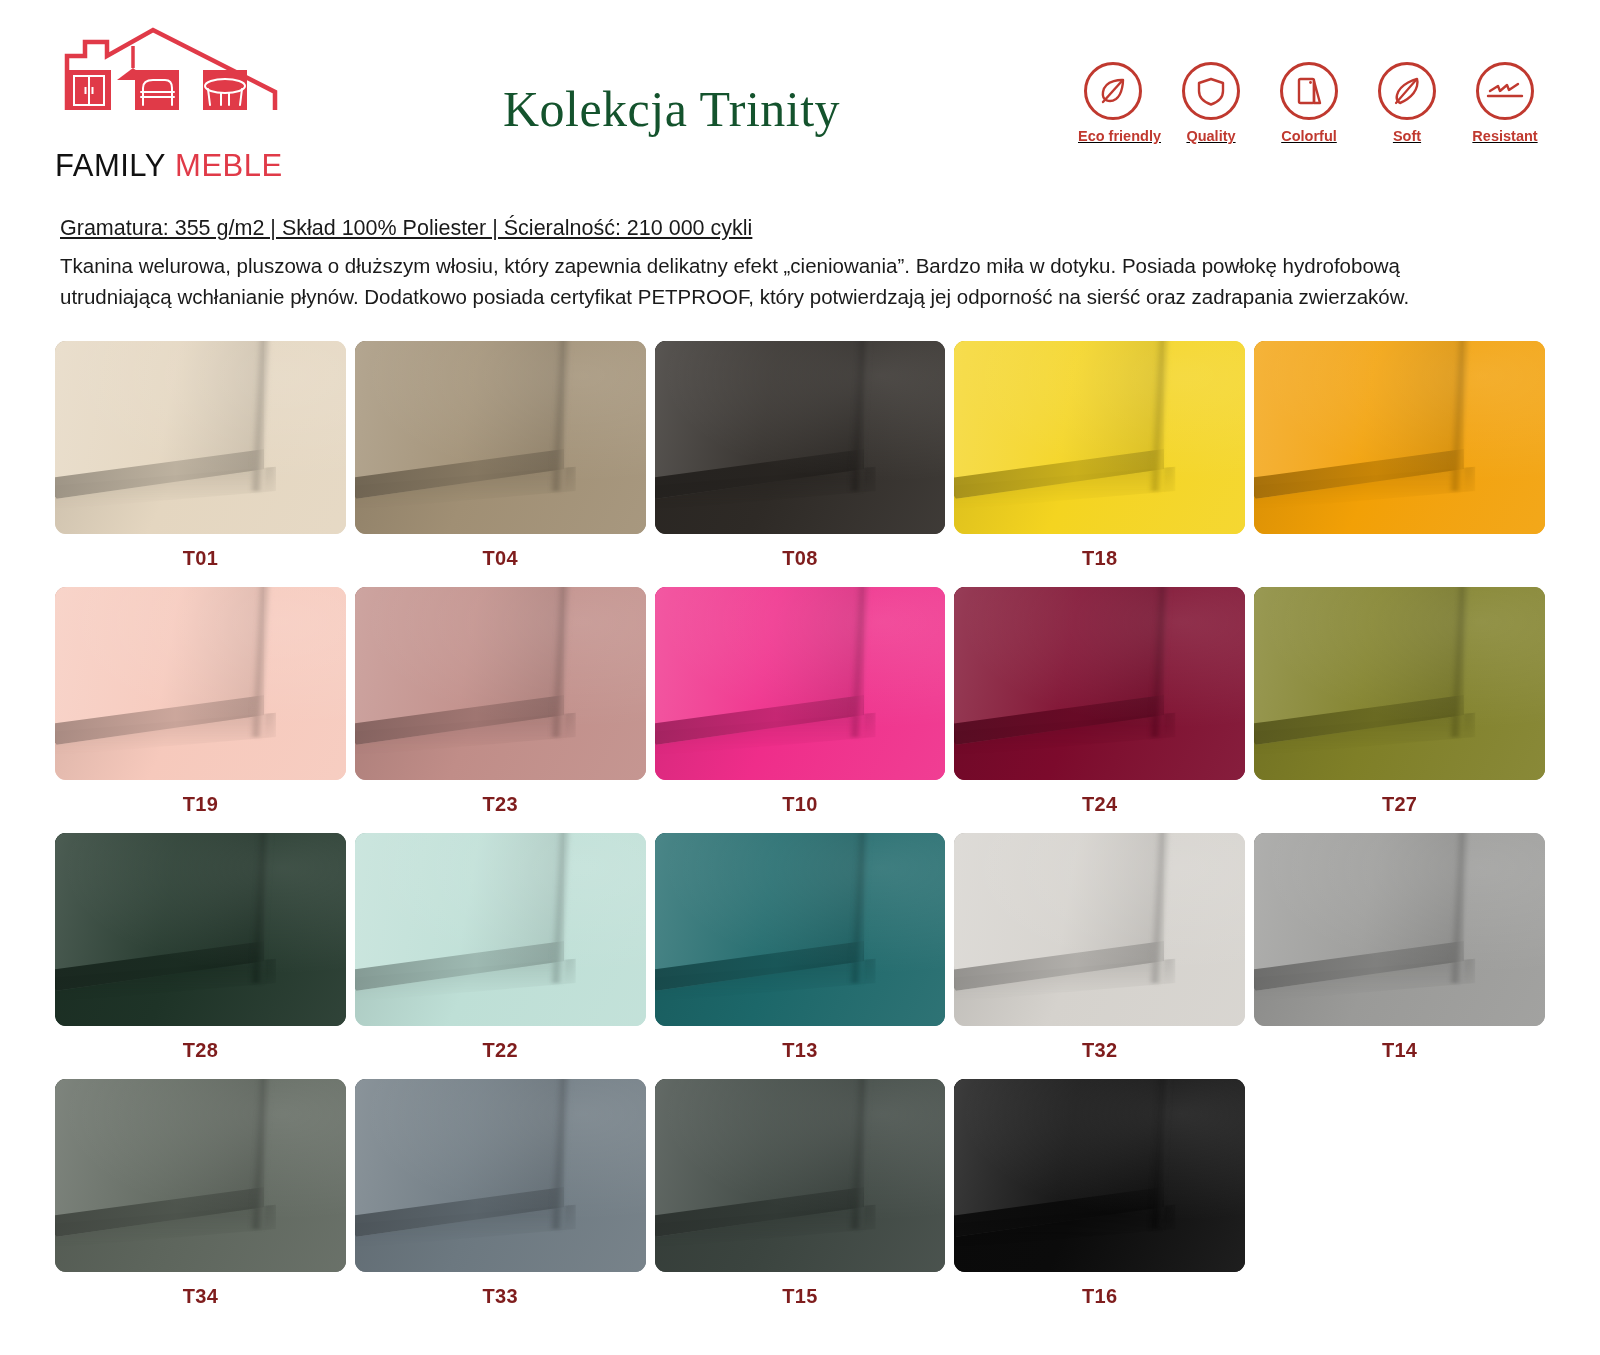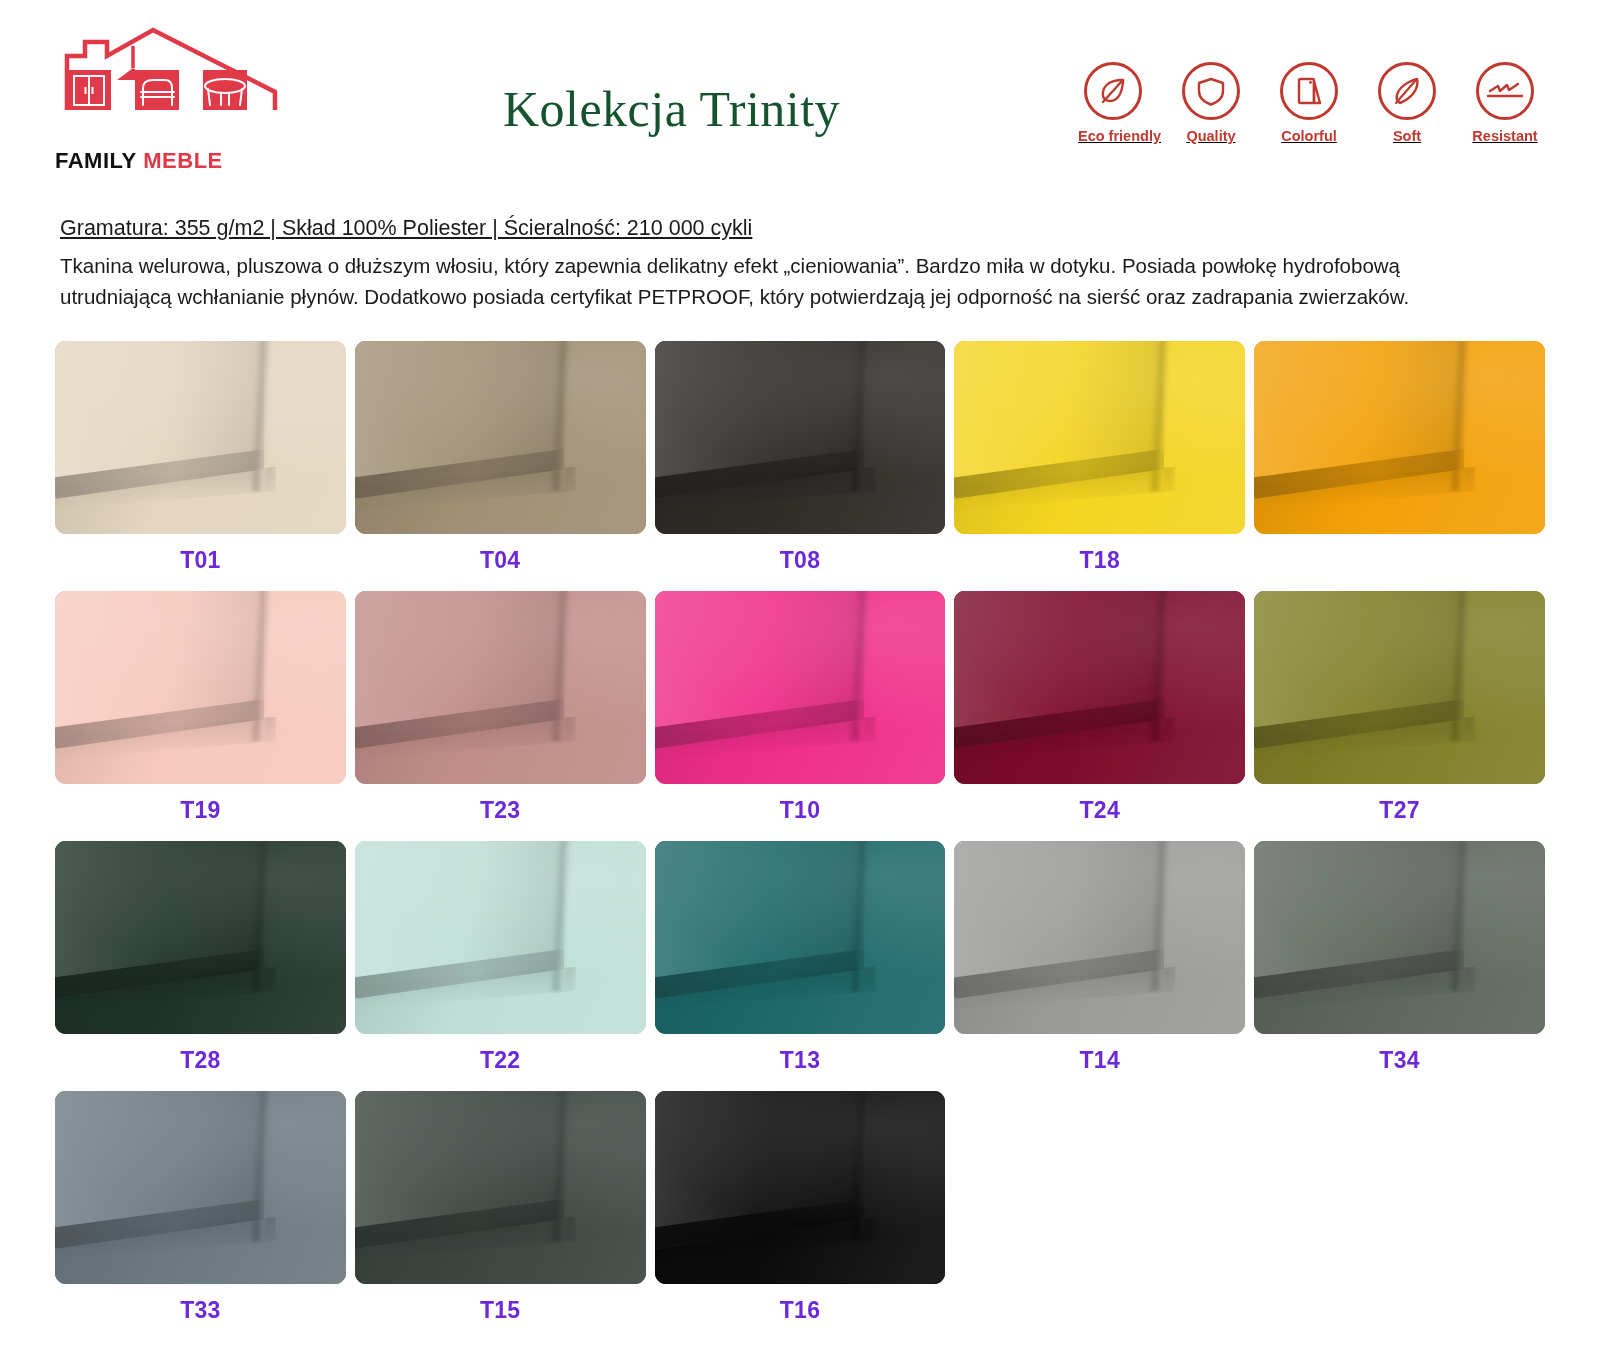--- a/index.html
+++ b/index.html
@@ -20,22 +20,22 @@
     align-items: flex-start;
     padding: 22px 60px 0 55px;
     height: 200px;
   }
 
   
   .logo { width: 250px; flex: 0 0 250px; padding-top: 4px; }
   .logo-mark { width: 232px; height: 118px; display: block; }
   .logo-word {
     margin-top: 4px;
-    font-size: 22px;
-    font-weight: bold;
+    font-size: 31px;
+    font-weight: normal;
     letter-spacing: 0.5px;
     white-space: nowrap;
   }
   .logo-word .fam { color: #111111; }
   .logo-word .meb { color: #e03a48; }
 
   
   .title-wrap {
     flex: 1 1 auto;
     text-align: center;
@@ -184,23 +184,23 @@
   
   .swatch .sheen {
     position: absolute;
     inset: 0;
     background: radial-gradient(130% 95% at 78% 18%,
         rgba(255,255,255,.13) 0%, rgba(255,255,255,0) 58%);
   }
 
   .swatch-label {
     text-align: center;
-    font-size: 23px;
+    font-size: 20px;
     font-weight: bold;
-    color: #6d28d9;
+    color: #7f1d1d;
     letter-spacing: 0.3px;
     padding: 13px 0 17px 0;
   }
 </style>
 </head>
 <body>
 
 <div class="page">
 
   <div class="header">
@@ -445,20 +445,31 @@
           <div class="field"></div>
           <div class="panel"></div>
           <div class="shadow"></div>
           <div class="ridge"></div>
           <div class="crease"></div>
           <div class="sheen"></div>
         </div>
         <div class="swatch-label">T13</div>
       </div>
       <div class="cell">
+        <div class="swatch" style="--base: #d5d2cd;">
+          <div class="field"></div>
+          <div class="panel"></div>
+          <div class="shadow"></div>
+          <div class="ridge"></div>
+          <div class="crease"></div>
+          <div class="sheen"></div>
+        </div>
+        <div class="swatch-label">T32</div>
+      </div>
+      <div class="cell">
         <div class="swatch" style="--base: #9a9a98;">
           <div class="field"></div>
           <div class="panel"></div>
           <div class="shadow"></div>
           <div class="ridge"></div>
           <div class="crease"></div>
           <div class="sheen"></div>
         </div>
         <div class="swatch-label">T14</div>
       </div>

